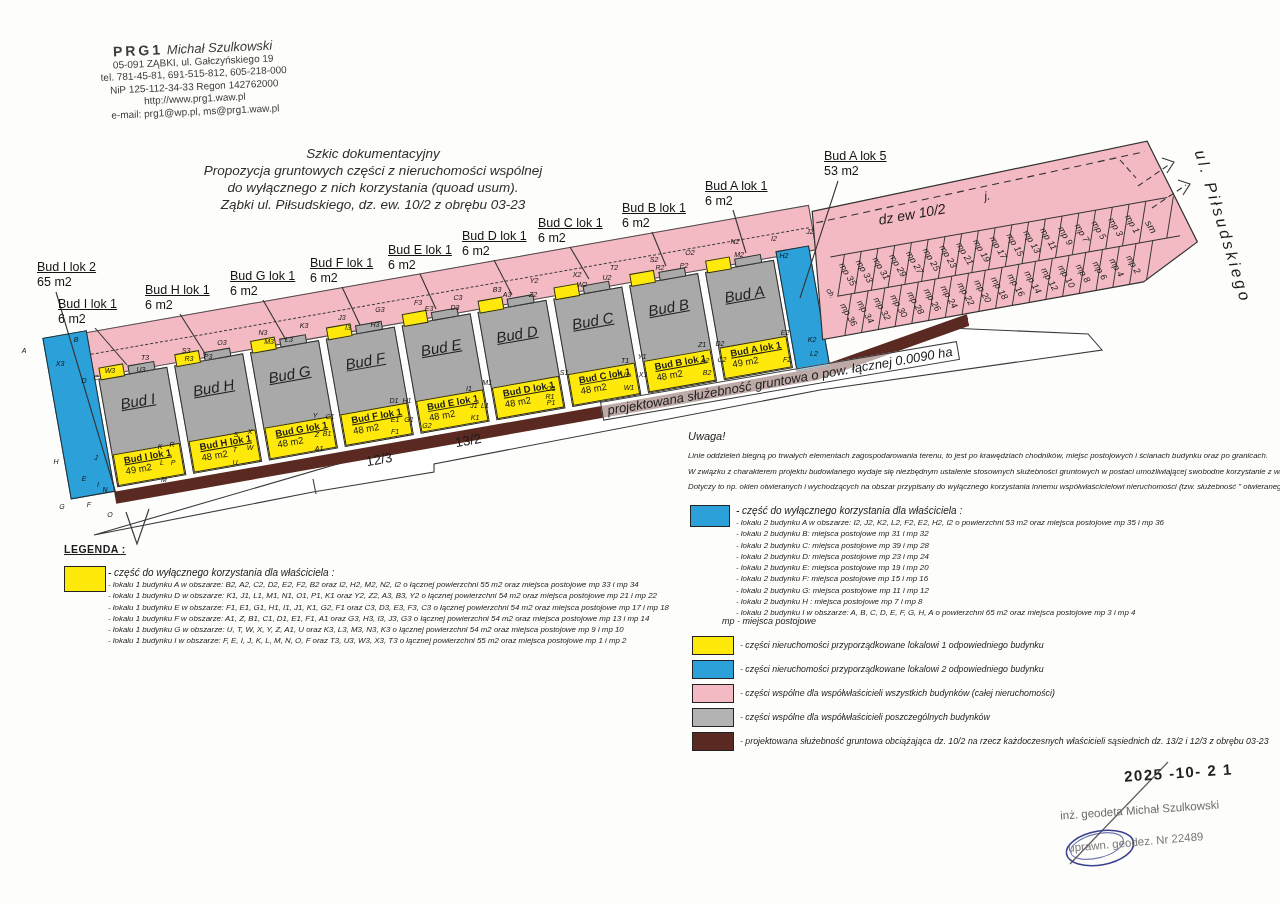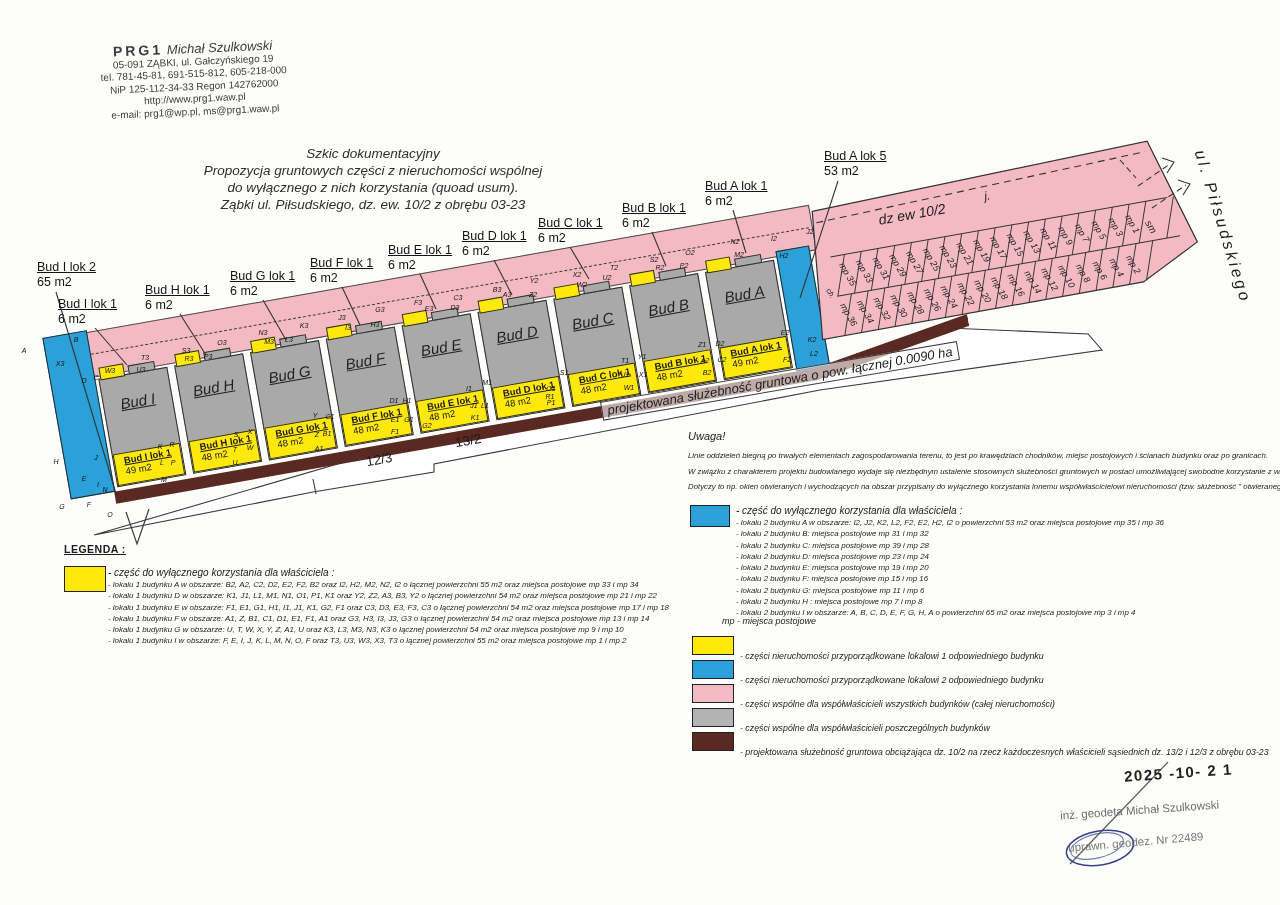--- a/index.html
+++ b/index.html
@@ -58,21 +58,21 @@
   #notes .ntitle{font-size:11px;font-style:italic;margin-bottom:6px;}
   #notes .nline{font-size:7.8px;font-style:italic;line-height:15.5px;white-space:nowrap;}
   
   #legend-left-heading{left:64px;top:543px;font-size:10.5px;font-weight:bold;letter-spacing:.5px;text-decoration:underline;}
   .swatch{position:absolute;border:1.3px solid #222;box-sizing:border-box;}
   #legend-left-text{left:108px;top:566px;z-index:3;}
   #legend-right-text{left:736px;top:504px;z-index:3;}
   .lg-title{font-size:10px;font-style:italic;line-height:13px;white-space:nowrap;}
   .lg-item{font-size:7.9px;font-style:italic;line-height:11.3px;white-space:nowrap;}
   #mp-note{left:722px;top:616px;font-size:9px;font-style:italic;}
-  .clr-text{position:absolute;font-size:8.8px;font-style:italic;white-space:nowrap;margin-top:11px;}
+  .clr-text{position:absolute;font-size:8.8px;font-style:italic;white-space:nowrap;}
   
   #sig-date{left:1124px;top:764px;transform:rotate(-4deg);font-size:15px;font-weight:600;letter-spacing:1.5px;color:#222;z-index:3;}
   #sig-name{left:1060px;top:804px;transform:rotate(-4deg);font-size:11.5px;color:#6d6d6d;z-index:3;}
   #sig-lic{left:1068px;top:836px;transform:rotate(-5deg);font-size:11.5px;color:#7a7a7a;z-index:3;}
 </style>
 </head>
 <body>
 
 <div id="page">
 
@@ -347,21 +347,21 @@
   <div class="swatch" id="sw-right" style="left: 690px; top: 505px; width: 40px; height: 22px; background: rgb(43, 160, 217);"></div>
   <div class="abs" id="legend-right-text">
     <div class="lg-title">- część do wyłącznego korzystania dla właściciela :</div>
     <div id="legend-right-items">
         <div class="lg-item">- lokalu 2 budynku A w obszarze: I2, J2, K2, L2, F2, E2, H2, I2 o powierzchni 53 m2 oraz miejsca postojowe mp 35 i mp 36</div>
         <div class="lg-item">- lokalu 2 budynku B: miejsca postojowe mp 31 i mp 32</div>
         <div class="lg-item">- lokalu 2 budynku C: miejsca postojowe mp 39 i mp 28</div>
         <div class="lg-item">- lokalu 2 budynku D: miejsca postojowe mp 23 i mp 24</div>
         <div class="lg-item">- lokalu 2 budynku E: miejsca postojowe mp 19 i mp 20</div>
         <div class="lg-item">- lokalu 2 budynku F: miejsca postojowe mp 15 i mp 16</div>
-        <div class="lg-item">- lokalu 2 budynku G: miejsca postojowe mp 11 i mp 6</div>
+        <div class="lg-item">- lokalu 2 budynku G: miejsca postojowe mp 11 i mp 12</div>
         <div class="lg-item">- lokalu 2 budynku H : miejsca postojowe mp 7 i mp 8</div>
         <div class="lg-item">- lokalu 2 budynku I w obszarze: A, B, C, D, E, F, G, H, A o powierzchni 65 m2 oraz miejsca postojowe mp 3 i mp 4</div>
       </div>
   </div>
   <div class="abs" id="mp-note">mp  - miejsca postojowe</div>
   <div id="color-legend"></div>
 
   <svg class="layer" id="sigsvg">
     <line x1="1168" y1="762" x2="1070" y2="864" stroke="#5a5a5a" stroke-width="1.2"></line>
     <ellipse cx="1100" cy="848" rx="34" ry="17" fill="none" stroke="#39418f" stroke-width="1.6" transform="rotate(-10 1100 848)"></ellipse>

